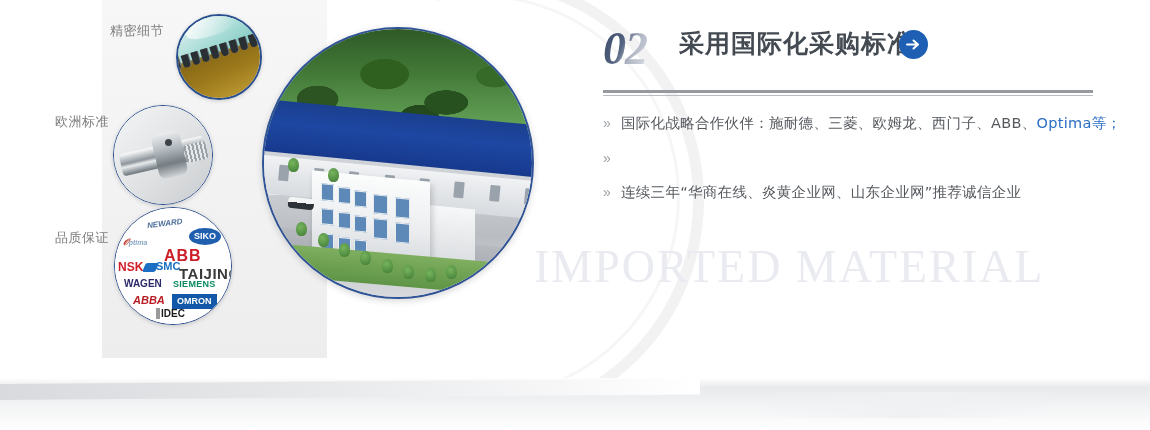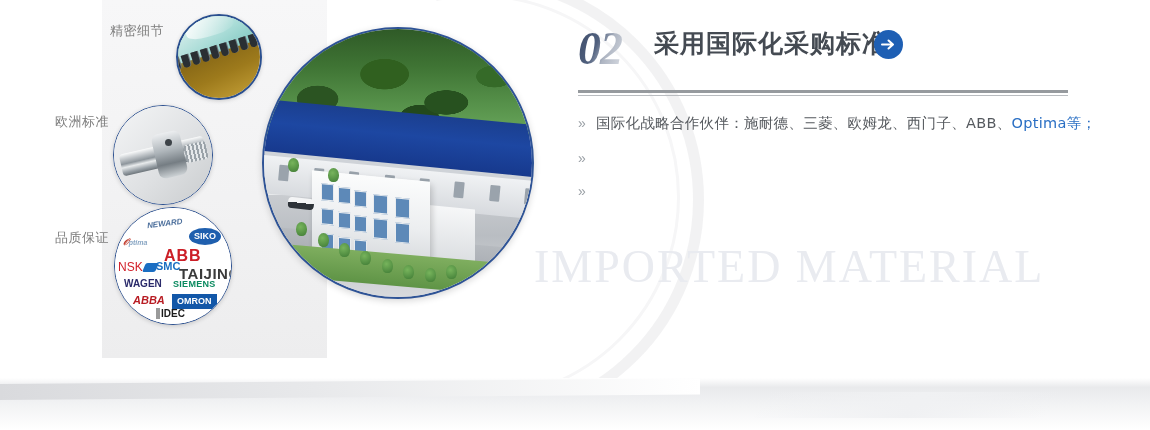--- a/index.html
+++ b/index.html
@@ -128,21 +128,21 @@
   .f-road{position:absolute;left:0;top:78%;width:100%;height:9%;
     background:linear-gradient(to bottom,#b6babf,#a9adb3);transform:rotate(5deg);}
   .f-lawn{position:absolute;left:0;top:84%;width:100%;height:12%;
     background:linear-gradient(to bottom,#7fae5f,#5f9446);transform:rotate(5deg);}
   .f-tree{position:absolute;width:11px;height:14px;border-radius:50% 50% 45% 45%;
     background:radial-gradient(circle at 40% 35%,#77b45c,#3e7a34);}
   .f-car{position:absolute;left:9%;top:63%;width:26px;height:11px;border-radius:4px;
     background:linear-gradient(to bottom,#f3f4f5 0 45%,#2d3238 45% 100%);transform:rotate(6deg);}
 
   
-  .right{position:absolute;left:578px;top:22px;width:520px;}
+  .right{position:absolute;left:603px;top:22px;width:520px;}
   .head-row{position:relative;height:62px;}
   .num{
     position:absolute;left:0;top:0;font-size:46px;font-weight:bold;font-style:italic;
     font-family:"Liberation Serif","DejaVu Serif",serif;letter-spacing:-1px;
     background:linear-gradient(115deg,#3c4a66 0%,#50607e 42%,#aeb5c2 62%,#dfe2e8 100%);
     -webkit-background-clip:text;background-clip:text;color:transparent;
   }
   .h-cn{
     position:absolute;left:76px;top:5px;font-size:25px;font-weight:bold;color:#444a52;
     font-family:"DejaVu Sans","Liberation Sans",sans-serif;letter-spacing:1px;
@@ -213,21 +213,21 @@
     <div class="screw-nut"></div>
     <div class="screw-hole"></div>
   </div>
 
   <div class="circ c-logos">
     <div class="logos-bg"></div>
     <div class="logo" style="left:32px;top:12px;font-size:8px;font-weight:bold;color:#4c6f9c;font-style:italic;transform:rotate(-7deg);">NEWARD</div>
     <div class="logo" style="left:74px;top:20px;font-size:9px;font-weight:bold;color:#fff;background:#1f5fae;border-radius:50%;padding:4px 5px;">SIKO</div>
     <div class="logo" style="left:8px;top:30px;font-size:9px;color:#c0392b;font-style:italic;font-weight:bold;">𝒪<span style="color:#8aa7c4;font-size:7px;">ptima</span></div>
     <div class="logo" style="left:49px;top:40px;font-size:16px;font-weight:bold;color:#cc1f27;letter-spacing:1px;">ABB</div>
-    <div class="logo" style="left:3px;top:53px;font-size:12px;font-weight:normal;color:#d2202a;">NSK</div>
+    <div class="logo" style="left:3px;top:53px;font-size:12px;font-weight:bold;color:#d2202a;">NSK</div>
     <div style="position:absolute;left:29px;top:55px;width:13px;height:9px;background:#1b6ec2;transform:skewX(-22deg);border-radius:2px;"></div>
     <div class="logo" style="left:41px;top:53px;font-size:11px;font-weight:bold;color:#1b6ec2;">SMC</div>
     <div class="logo" style="left:64px;top:58px;font-size:15px;font-weight:bold;color:#3a3a3a;letter-spacing:.5px;">TAIJING</div>
     <div class="logo" style="left:9px;top:71px;font-size:10px;font-weight:bold;color:#2a2a6a;">WAGEN</div>
     <div class="logo" style="left:58px;top:72px;font-size:9px;font-weight:bold;color:#0a8a5f;letter-spacing:.3px;">SIEMENS</div>
     <div class="logo" style="left:18px;top:87px;font-size:11px;font-weight:bold;font-style:italic;color:#b81c23;">ABBA</div>
     <div class="logo" style="left:57px;top:86px;font-size:9px;font-weight:bold;color:#fff;background:#1257a8;padding:2px 4px;border:1px solid #1257a8;">OMRON</div>
     <div style="position:absolute;left:41px;top:100px;width:4px;height:11px;background:#9a9a9a;"></div>
     <div class="logo" style="left:46px;top:101px;font-size:10px;font-weight:bold;color:#1b1b1b;">IDEC</div>
   </div>
@@ -301,20 +301,21 @@
     <div class="bullets">
       <div class="b-row">
         <span class="b-mark">»</span>
         <span class="b-txt"><span>国际化战略合作伙伴：施耐德、三菱、欧姆龙、西门子、ABB、</span><span class="hl">Optima等；</span></span>
       </div>
       <div class="b-row">
         <span class="b-mark">»</span>
       </div>
       <div class="b-row">
         <span class="b-mark">»</span>
+        <span class="b-txt">连续三年“华商在线、炎黄企业网、山东企业网”推荐诚信企业</span>
       </div>
     </div>
 
   </div>
 
   <div class="bottom-band"></div>
   <div class="bottom-sheen"></div>
 
 </div>
 

